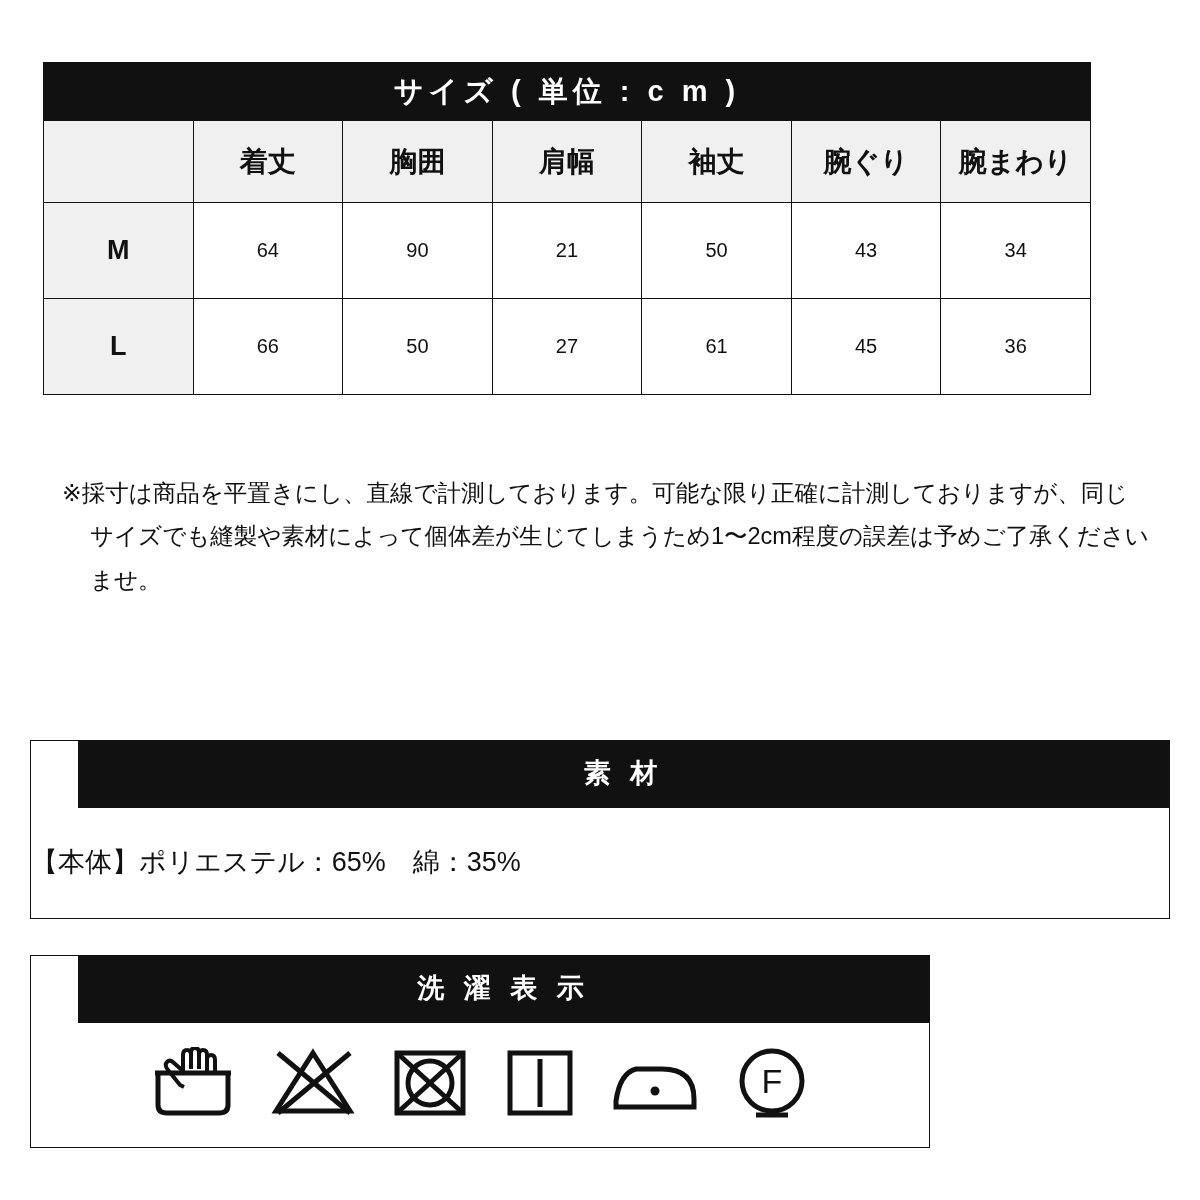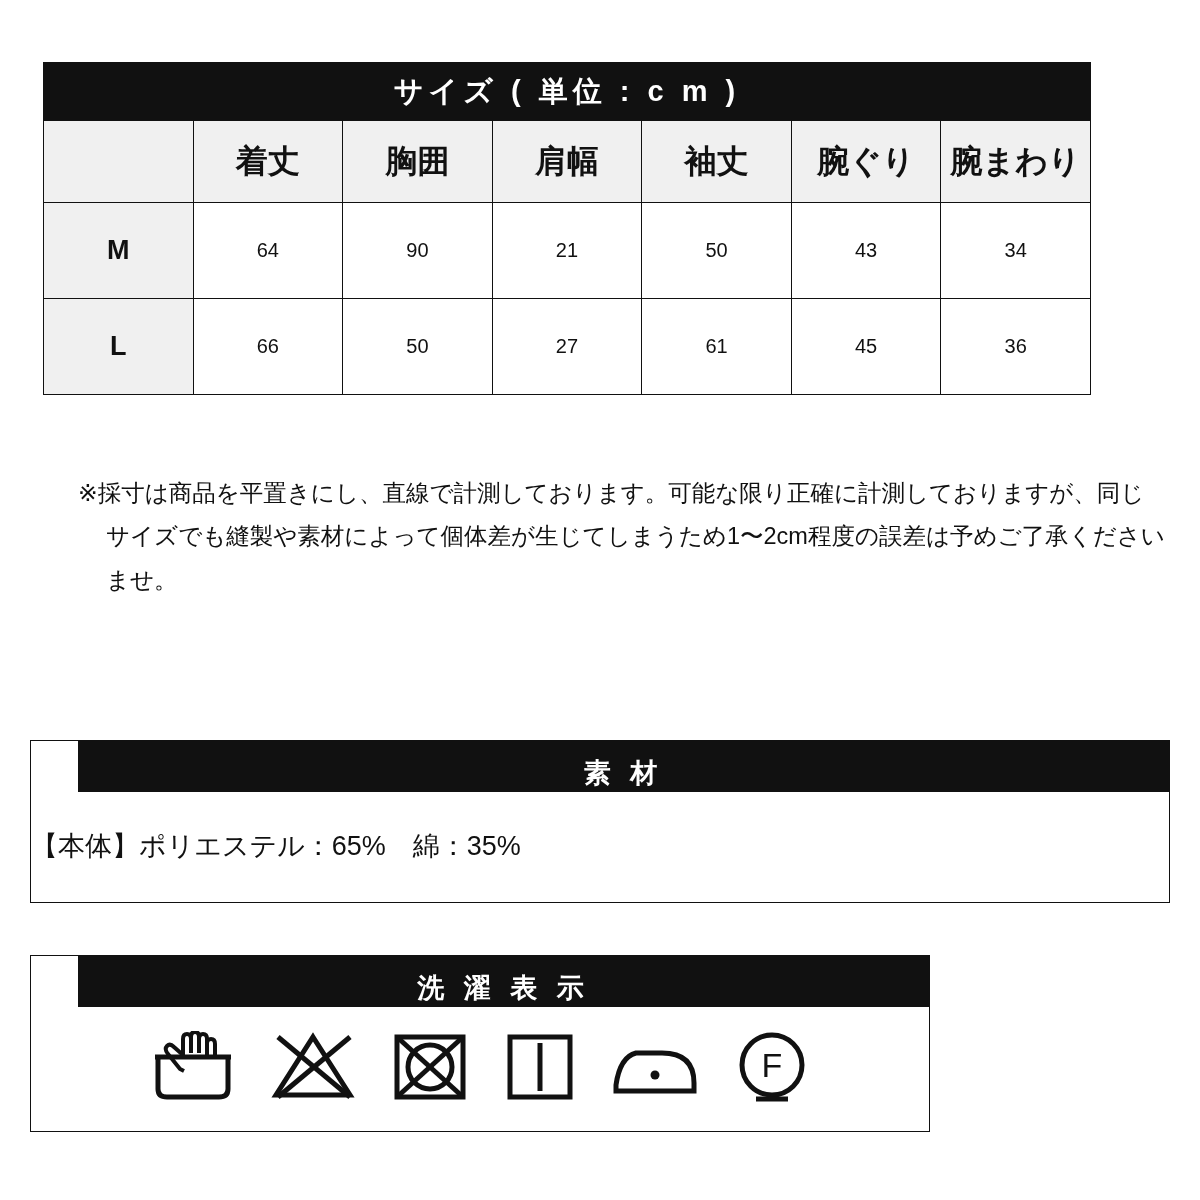--- a/index.html
+++ b/index.html
@@ -37,41 +37,41 @@
     background: #111111;
     color: #ffffff;
     font-size: 29px;
     font-weight: bold;
     letter-spacing: 5px;
     height: 58px;
     border: 1px solid #111111;
   }
   .col-head {
     background: #f0f0f0;
-    font-size: 32px;
+    font-size: 28px;
     font-weight: bold;
     height: 82px;
   }
   .row-head {
     background: #f0f0f0;
     font-size: 27px;
     font-weight: bold;
     width: 124px;
     height: 96px;
   }
   .cell {
     font-size: 20px;
     height: 96px;
     background: #ffffff;
   }
 
   
   .notes {
     position: absolute;
-    left: 78px; top: 448px;
+    left: 62px; top: 448px;
     width: 1090px;
   }
   .note {
     font-size: 23.5px;
     line-height: 1.86;
     margin-bottom: 30px;
     text-indent: 0;
     padding-left: 28px;
   }
   .note .mark {
@@ -85,21 +85,21 @@
     width: 1140px;
     border: 1px solid #111111;
   }
   .band {
     background: #111111;
     color: #ffffff;
     font-size: 27px;
     font-weight: bold;
     letter-spacing: 6px;
     text-align: center;
-    padding: 14px 0 1px;
+    padding: 14px 0 17px;
     margin-left: 47px;
   }
   .material-body {
     font-size: 27px;
     padding: 36px 0 38px;
     background: #ffffff;
   }
 
   
   .laundry-block {

